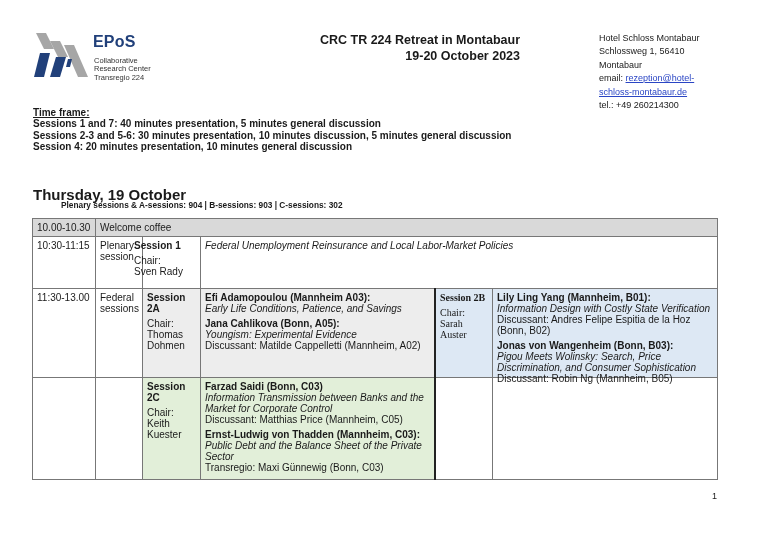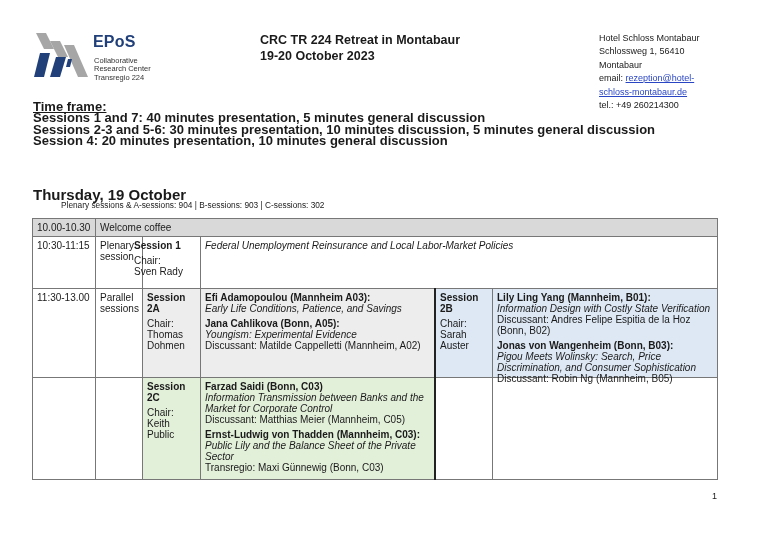--- a/index.html
+++ b/index.html
@@ -5,27 +5,27 @@
   html, body { margin: 0; padding: 0; background: #ffffff; }
   body {
     width: 768px; height: 543px; position: relative; overflow: hidden;
     font-family: "Liberation Sans", "DejaVu Sans", sans-serif;
     color: #1a1a1a;
   }
   .logo { position: absolute; left: 34px; top: 33px; width: 120px; height: 50px; }
   .logo svg { position: absolute; left: 0; top: 0; }
   .logo-title { position: absolute; left: 59px; top: 0px; font-size: 16px; font-weight: bold; color: #21407a; letter-spacing: 0.2px; }
   .logo-sub { position: absolute; left: 60px; top: 24px; font-size: 7.5px; line-height: 8.4px; color: #333; }
-  .title { position: absolute; left: 260px; top: 32px; width: 260px; text-align: left; font-size: 12.5px; font-weight: bold; line-height: 16px; }
+  .title { position: absolute; left: 260px; top: 32px; width: 260px; text-align: right; font-size: 12.5px; font-weight: bold; line-height: 16px; }
   .hotel { position: absolute; left: 599px; top: 32px; font-size: 9px; line-height: 13.4px; }
   .hotel a { color: #2a45c4; text-decoration: underline; }
-  .timeframe { position: absolute; left: 33px; top: 101px; font-size: 13px; font-weight: bold; line-height: 11.4px; }
+  .timeframe { position: absolute; left: 33px; top: 107px; font-size: 10px; font-weight: bold; line-height: 11.4px; }
   .timeframe .hdr { text-decoration: underline; }
   .day { position: absolute; left: 33px; top: 186px; font-size: 15px; font-weight: bold; }
-  .rooms { position: absolute; left: 33px; top: 200px; font-size: 8.3px; font-weight: normal; padding-left: 28px; }
+  .rooms { position: absolute; left: 33px; top: 200px; font-size: 8.3px; font-weight: bold; padding-left: 28px; }
   .pagenum { position: absolute; left: 712px; top: 491px; font-size: 9px; }
 
   .cell { position: absolute; box-sizing: border-box; font-size: 10px; line-height: 11px; padding: 3px 4px; }
   .b { font-weight: bold; }
   .i { font-style: italic; }
   .gap { height: 4px; }
   .vline { position: absolute; background: #777; width: 1px; }
   .hline { position: absolute; background: #777; height: 1px; }
 </style>
 </head>
@@ -101,61 +101,61 @@
     <div class="b">Session 1</div>
     <div class="gap"></div>
     <div>Chair:</div>
     <div>Sven Rady</div>
   </div>
   <div class="cell" style="left:201px;top:237px;width:500px;">
     <div class="i">Federal Unemployment Reinsurance and Local Labor-Market Policies</div>
   </div>
 
   <div class="cell" style="left:33px;top:289px;width:62px;">11:30-13.00</div>
-  <div class="cell" style="left:96px;top:289px;width:46px;">Parallel sessions</div>
+  <div class="cell" style="left:96px;top:289px;width:46px;">Federal sessions</div>
   <div class="cell" style="left:143px;top:289px;width:57px;">
     <div class="b">Session 2A</div>
     <div class="gap"></div>
     <div>Chair:</div>
     <div style="width:40px;">Thomas Dohmen</div>
   </div>
   <div class="cell" style="left:201px;top:289px;width:233px;">
     <div class="b">Efi Adamopoulou (Mannheim A03):</div>
     <div class="i">Early Life Conditions, Patience, and Savings</div>
     <div class="gap"></div>
     <div class="b">Jana Cahlikova (Bonn, A05):</div>
     <div class="i">Youngism: Experimental Evidence</div>
     <div>Discussant: Matilde Cappelletti (Mannheim, A02)</div>
   </div>
-  <div class="cell" style="left:436px;top:289px;width:56px;">
+  <div class="cell" style="left:436px;top:289px;width:56px;font-family:Liberation Serif, serif;">
     <div class="b">Session 2B</div>
     <div class="gap"></div>
     <div>Chair:</div>
     <div>Sarah Auster</div>
   </div>
   <div class="cell" style="left:493px;top:289px;width:224px;">
     <div class="b">Lily Ling Yang (Mannheim, B01):</div>
     <div class="i">Information Design with Costly State Verification</div>
     <div>Discussant: Andres Felipe Espitia de la Hoz (Bonn, B02)</div>
     <div class="gap"></div>
     <div class="b">Jonas von Wangenheim (Bonn, B03):</div>
     <div class="i">Pigou Meets Wolinsky: Search, Price Discrimination, and Consumer Sophistication</div>
     <div>Discussant: Robin Ng (Mannheim, B05)</div>
   </div>
 
   <div class="cell" style="left:143px;top:378px;width:57px;">
     <div class="b">Session 2C</div>
     <div class="gap"></div>
     <div>Chair:</div>
-    <div style="width:40px;">Keith Public</div>
+    <div style="width:40px;">Keith Kuester</div>
   </div>
   <div class="cell" style="left:201px;top:378px;width:233px;">
     <div class="b">Farzad Saidi (Bonn, C03)</div>
     <div class="i">Information Transmission between Banks and the Market for Corporate Control</div>
-    <div>Discussant: Matthias Meier (Mannheim, C05)</div>
+    <div>Discussant: Matthias Price (Mannheim, C05)</div>
     <div class="gap"></div>
     <div class="b">Ernst-Ludwig von Thadden (Mannheim, C03):</div>
-    <div class="i">Public Lily and the Balance Sheet of the Private Sector</div>
+    <div class="i">Public Debt and the Balance Sheet of the Private Sector</div>
     <div>Transregio: Maxi Günnewig (Bonn, C03)</div>
   </div>
 </div>
 
 <div class="pagenum">1</div>
 
 </body></html>

